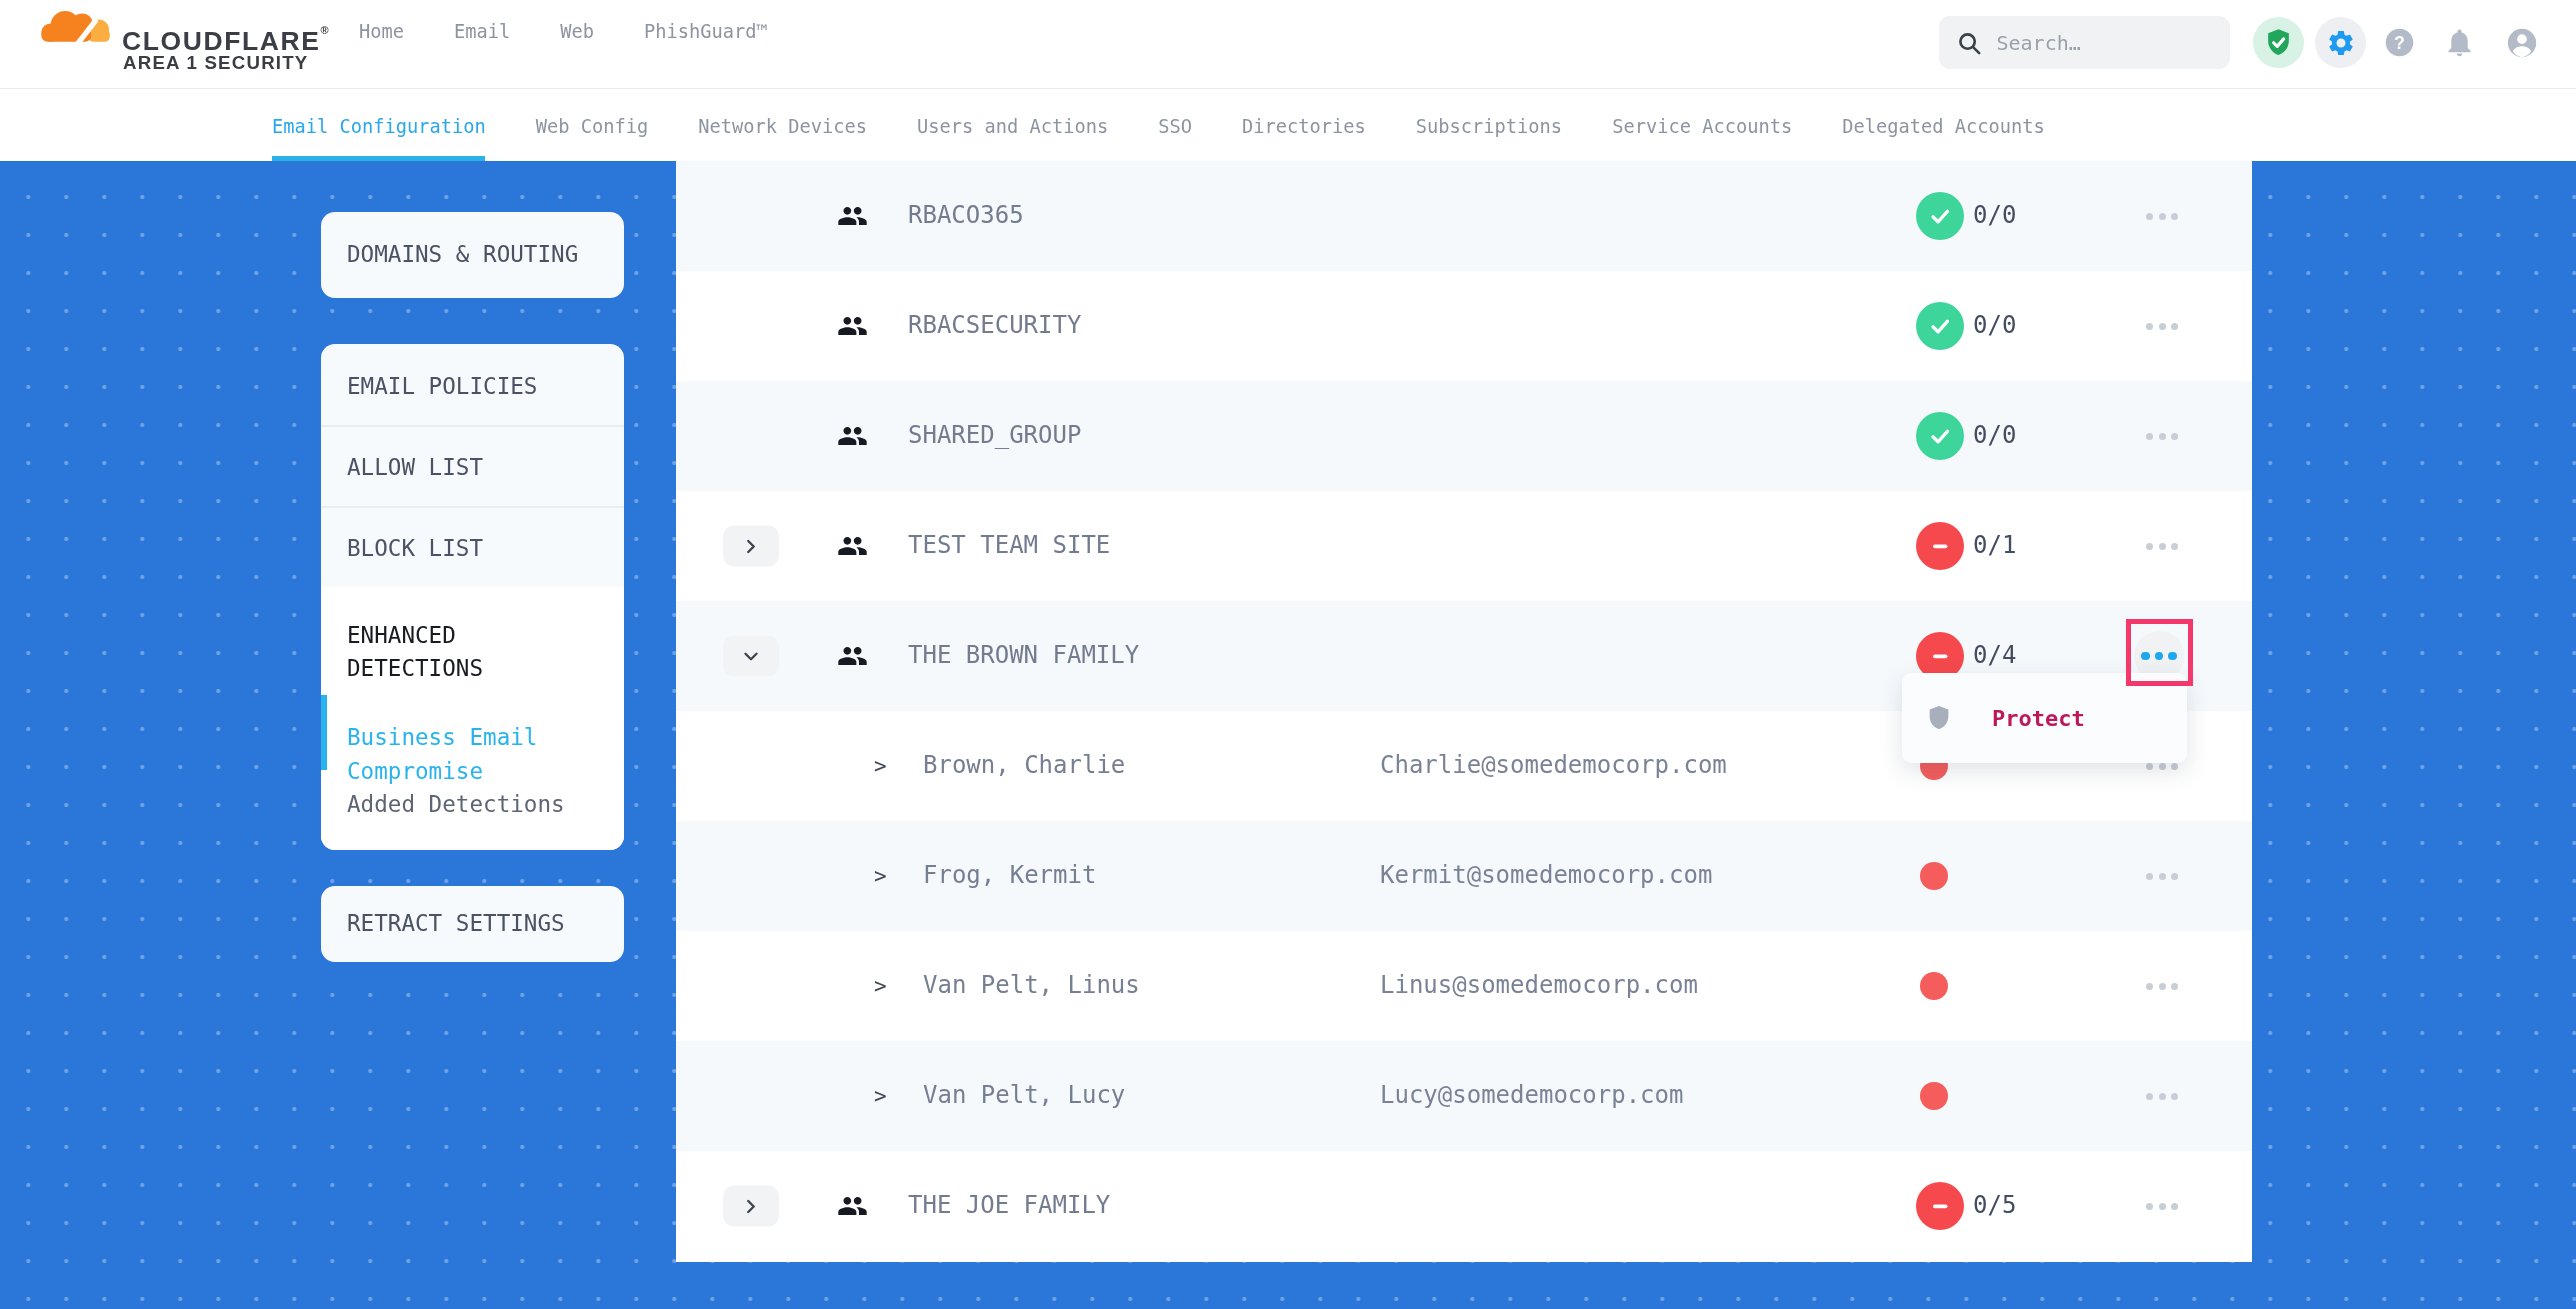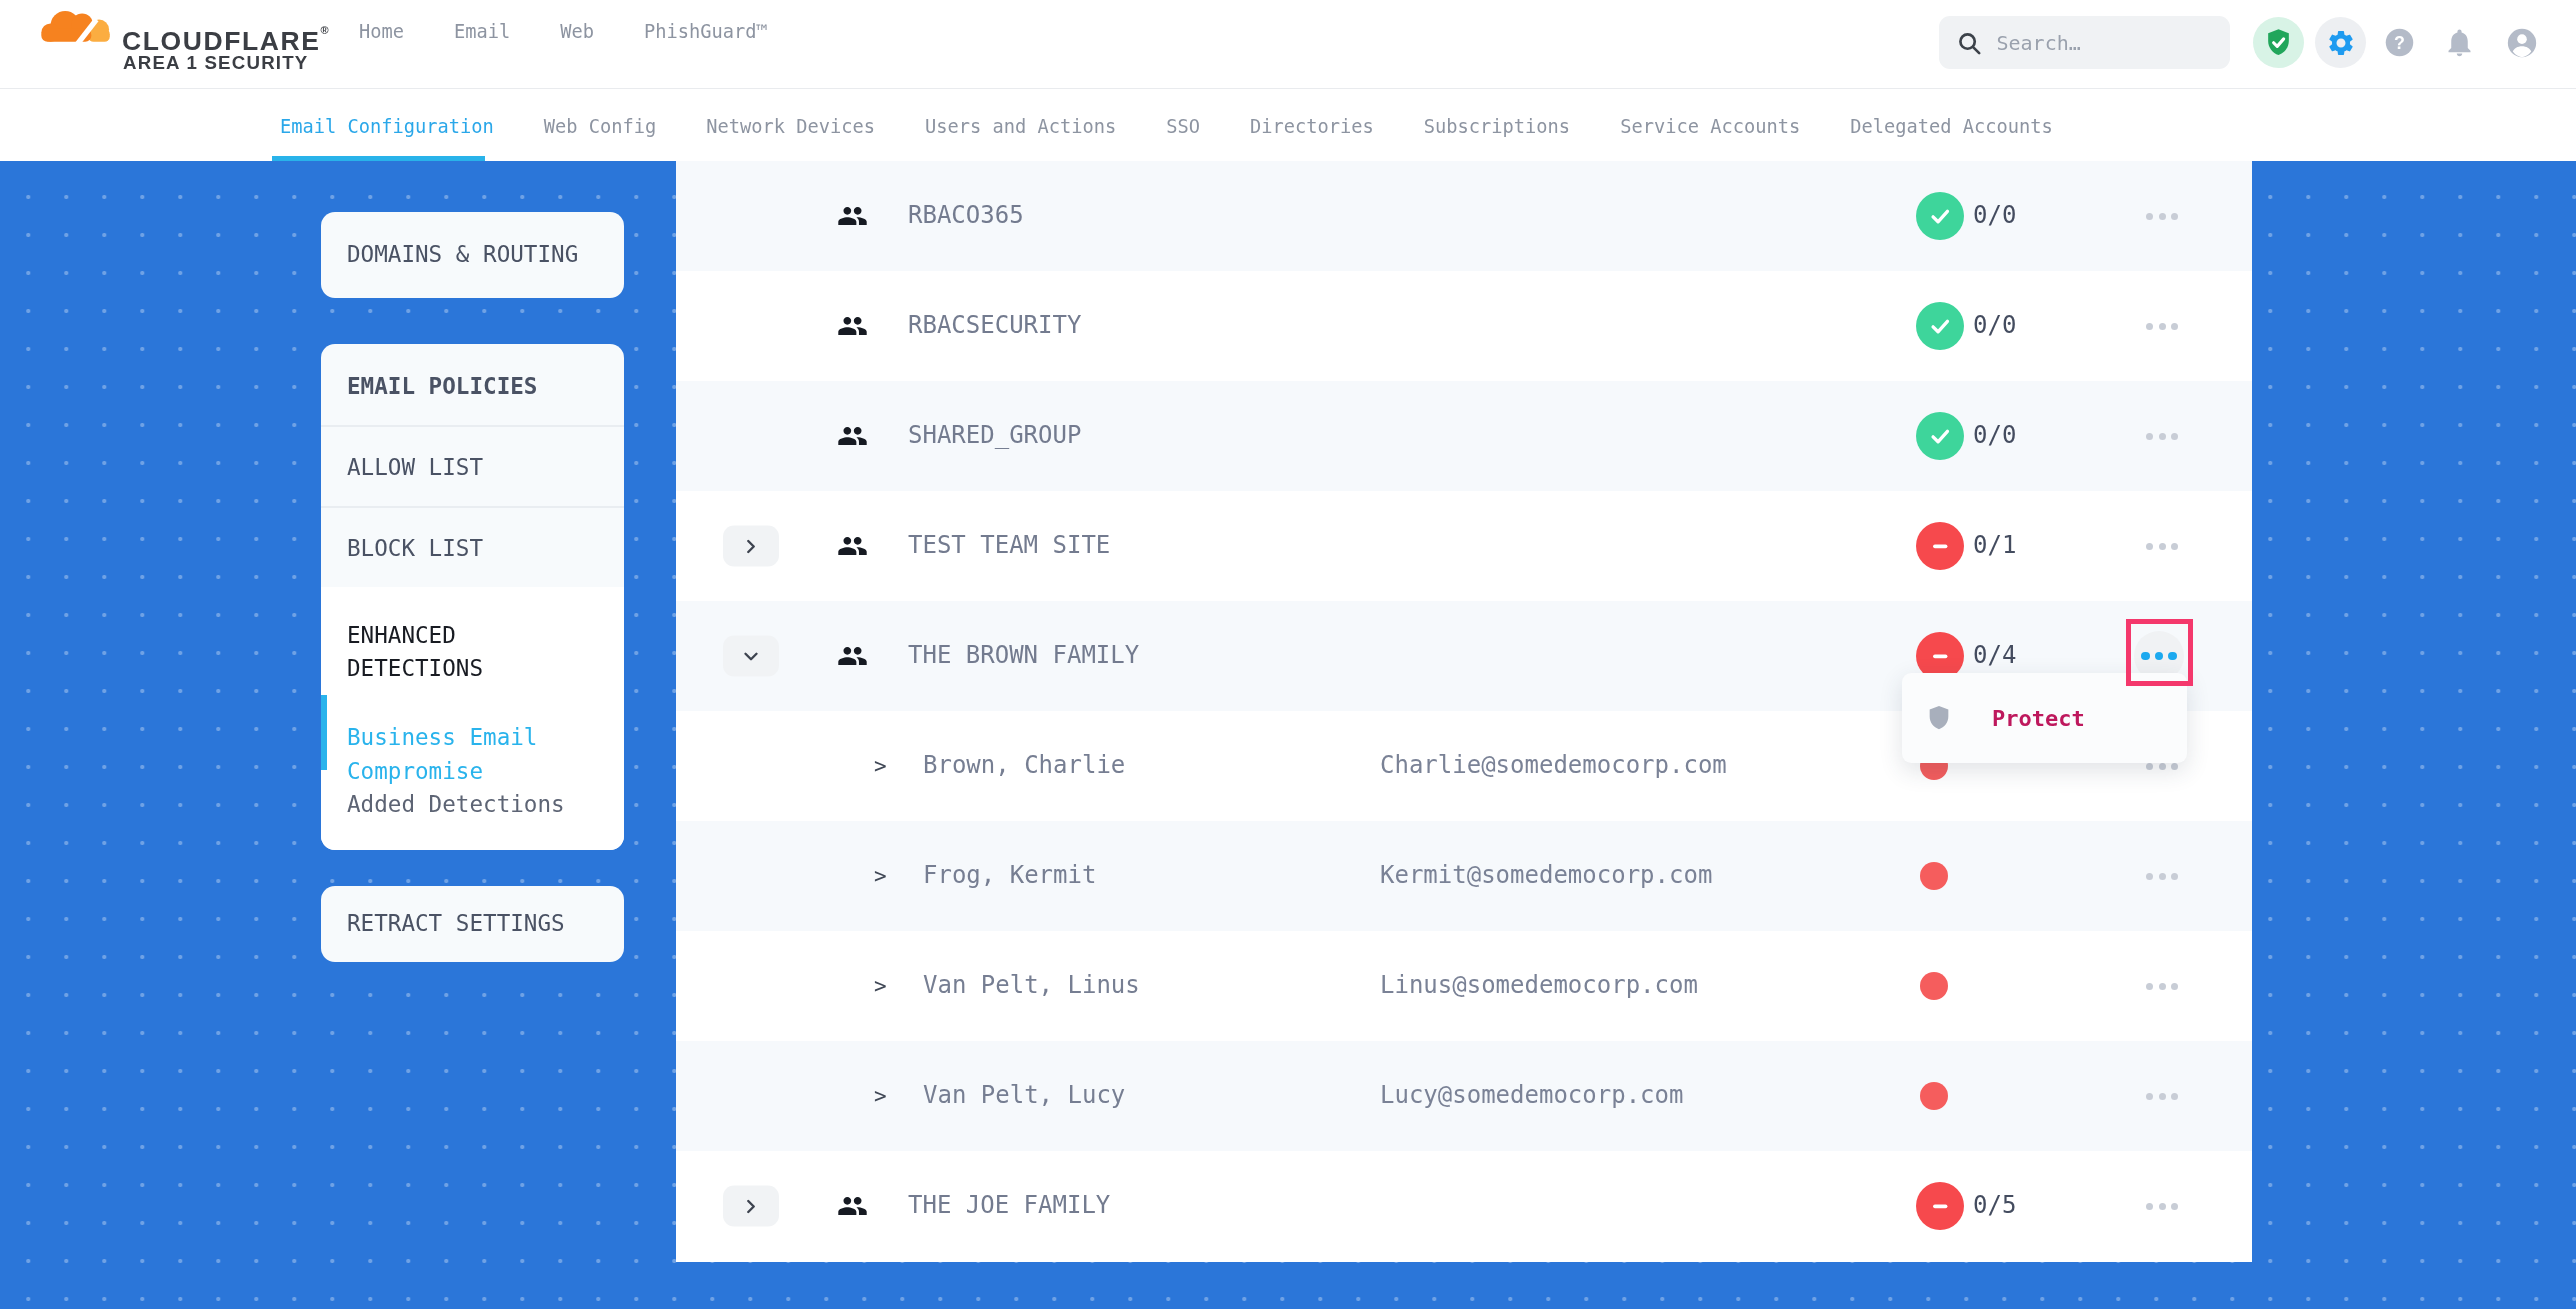--- a/index.html
+++ b/index.html
@@ -22,21 +22,21 @@
   .hicon { position:absolute; top:17px; width:51px; height:51px; border-radius:50%; display:flex; align-items:center; justify-content:center; cursor:pointer; }
   .hicon.shield { left:2253px; background:#d8f3e6; }
   .hicon.gear { left:2315px; background:#edeff2; }
   .hicon.plain { background:transparent; }
   .hicon.help { left:2374px; }
   .hicon.bell { left:2434px; }
   .hicon.avatar { left:2496px; }
 
   
   .subnav { position:absolute; top:91px; left:0; width:2576px; height:70px; background:#fff; z-index:40; }
-  .subnav-items { position:absolute; left:272px; top:0; height:70px; display:flex; gap:50px; align-items:center;margin-left:8px; }
+  .subnav-items { position:absolute; left:272px; top:0; height:70px; display:flex; gap:50px; align-items:center; }
   .subnav-item { font-size:18.7px; color:#8d94a1; cursor:pointer; white-space:nowrap; }
   .subnav-item.active { color:#2aa7e9; }
   .subnav-underline { position:absolute; left:272px; bottom:0; width:213px; height:5.4px; background:#29b3ea; }
 
   
   .main { position:absolute; top:161px; left:0; width:2576px; height:1148px;
           background-color:#2b76d9;
           background-image:radial-gradient(rgba(255,255,255,.32) 1.9px, transparent 2.3px);
           background-size:38px 38px; background-position:9.3px 17px; }
 
@@ -158,21 +158,21 @@
   <div class="subnav-underline"></div>
 </div>
 
 <div class="main">
 
   <div class="side-card card-domains">
     <span class="lbl">DOMAINS &amp; ROUTING</span>
   </div>
 
   <div class="side-card card-policies">
-    <span class="pol-item" style="top:29px;font-weight:bold;">EMAIL POLICIES</span>
+    <span class="pol-item" style="top:29px;">EMAIL POLICIES</span>
     <div class="pol-divider" style="top:81px;"></div>
     <span class="pol-item" style="top:110px;">ALLOW LIST</span>
     <div class="pol-divider" style="top:162px;"></div>
     <span class="pol-item" style="top:191px;">BLOCK LIST</span>
     <div class="white-section"></div>
     <div class="enh-title">ENHANCED DETECTIONS</div>
     <div class="bec-bar"></div>
     <div class="bec-link">Business Email Compromise</div>
     <div class="added-link">Added Detections</div>
   </div>

